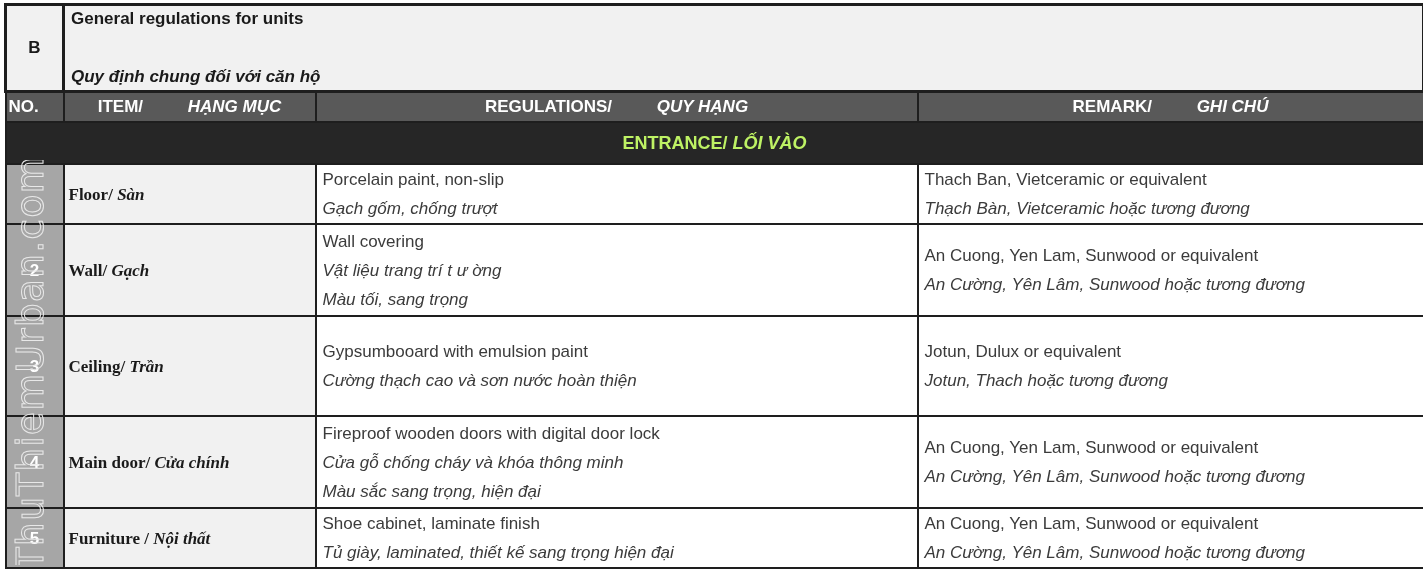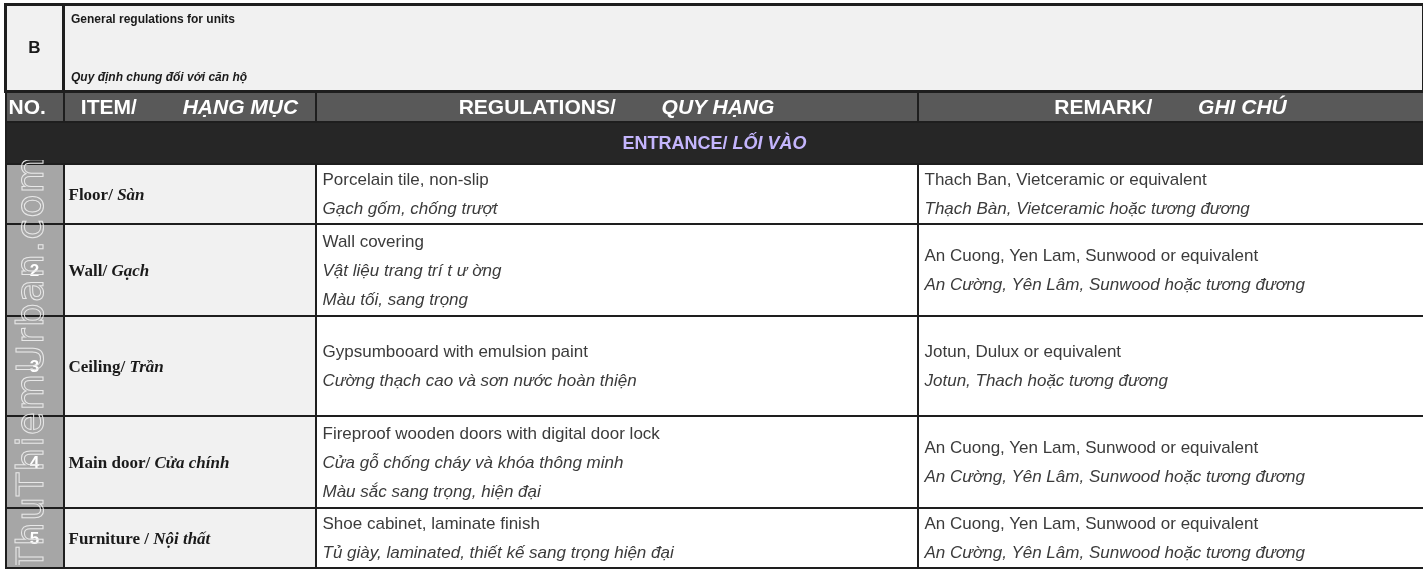--- a/index.html
+++ b/index.html
@@ -3,27 +3,27 @@
 <meta charset="utf-8">
 <style>
   html, body { margin: 0; padding: 0; background: #ffffff; }
   body { width: 1423px; height: 569px; overflow: hidden; position: relative;
          font-family: "Liberation Sans", "DejaVu Sans", sans-serif; color: #1a1a1a; }
   .sheet { position: absolute; left: 4px; top: 3px; width: 1418px; }
   table { border-collapse: collapse; width: 1418px; table-layout: fixed; }
   td, th { border: 2px solid #1e1e1e; padding: 0; }
   .sec-row td { background: #f1f1f1; height: 74px; }
   .sec-letter { text-align: center; font-weight: bold; font-size: 17px; border-width: 3px !important; }
-  .sec-title { padding-left: 6px !important; font-size: 12px; line-height: 26px; border-width: 3px !important; }
+  .sec-title { padding-left: 6px !important; font-size: 17px; line-height: 26px; border-width: 3px !important; }
   .sec-title .en { font-weight: bold; }
   .sec-title .vi { font-weight: bold; font-style: italic; margin-top: 32px; }
-  .hdr-row th { background: #595959; color: #ffffff; height: 28px; font-size: 21px; font-weight: bold; border-color: #1e1e1e; }
+  .hdr-row th { background: #595959; color: #ffffff; height: 28px; font-size: 17px; font-weight: bold; border-color: #1e1e1e; }
   .hdr-row th.no { text-align: left; padding-left: 2px; }
   .hdr-row th i { font-style: italic; margin-left: 40px; }
-  .grp-row td { background: #262626; height: 40px; text-align: center; color: #c4b5fd; font-weight: bold; font-size: 18px; }
+  .grp-row td { background: #262626; height: 40px; text-align: center; color: #bef264; font-weight: bold; font-size: 18px; }
   .data-row td { font-size: 17px; line-height: 29px; }
   .num { background: #a6a6a6; color: #ffffff; text-align: center; font-weight: bold; font-size: 17px; }
   .item { background: #f1f1f1; padding-left: 4px !important; font-weight: bold; font-family: Liberation Serif, serif; }
   .item i { font-style: italic; }
   .reg, .rem { background: #ffffff; padding-left: 6px !important; color: #3b3b3b; }
   .reg i, .rem i { display: block; font-style: italic; }
   .reg span, .rem span { display: block; }
   .watermark { position: absolute; left: 3px; top: 160px; width: 54px; height: 405px;
                pointer-events: none; overflow: hidden; }
   .watermark span { position: absolute; left: 50%; top: 50%; transform: translate(-50%,-50%) rotate(-90deg);
@@ -56,21 +56,21 @@
       <th><span>REMARK/ </span><i>GHI CHÚ</i></th>
     </tr>
     <tr class="grp-row">
       <td colspan="4"><span>ENTRANCE/ </span><i>LỐI VÀO</i></td>
     </tr>
 
     <tr class="data-row" style="height:58px">
       <td class="num"></td>
       <td class="item"><span>Floor/ </span><i>Sàn</i></td>
       <td class="reg">
-        <span>Porcelain tile, non-slip</span>
+        <span>Porcelain paint, non-slip</span>
         <i>Gạch gốm, chống trượt</i>
       </td>
       <td class="rem">
         <span>Thach Ban, Vietceramic or equivalent</span>
         <i>Thạch Bàn, Vietceramic hoặc tương đương</i>
       </td>
     </tr>
 
     <tr class="data-row" style="height:92px">
       <td class="num">2</td>

